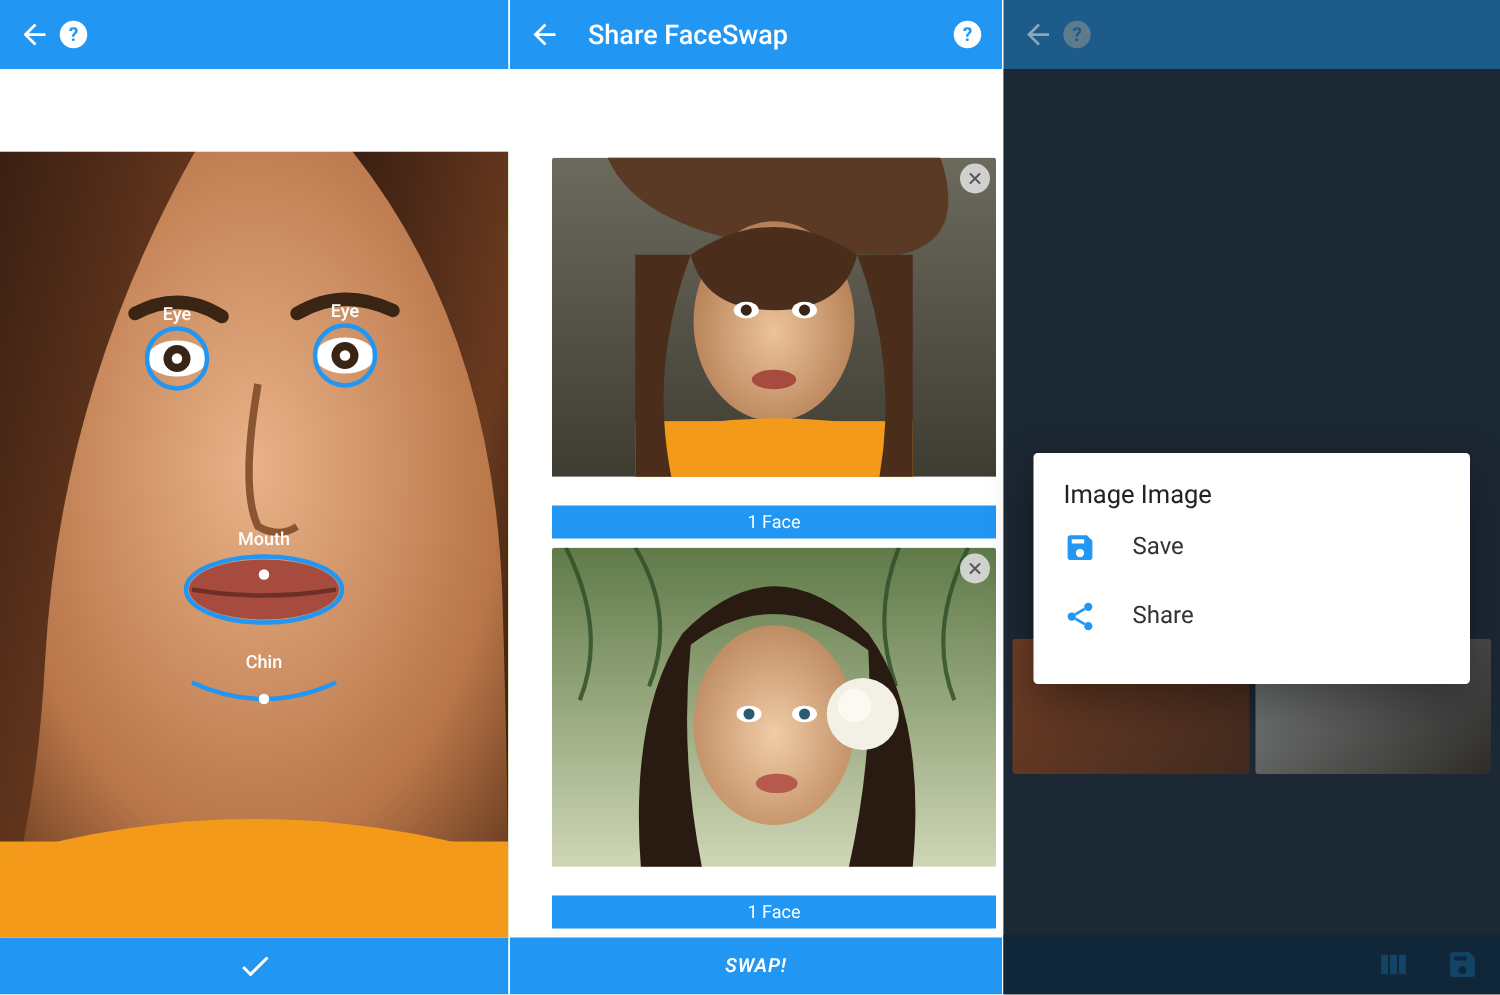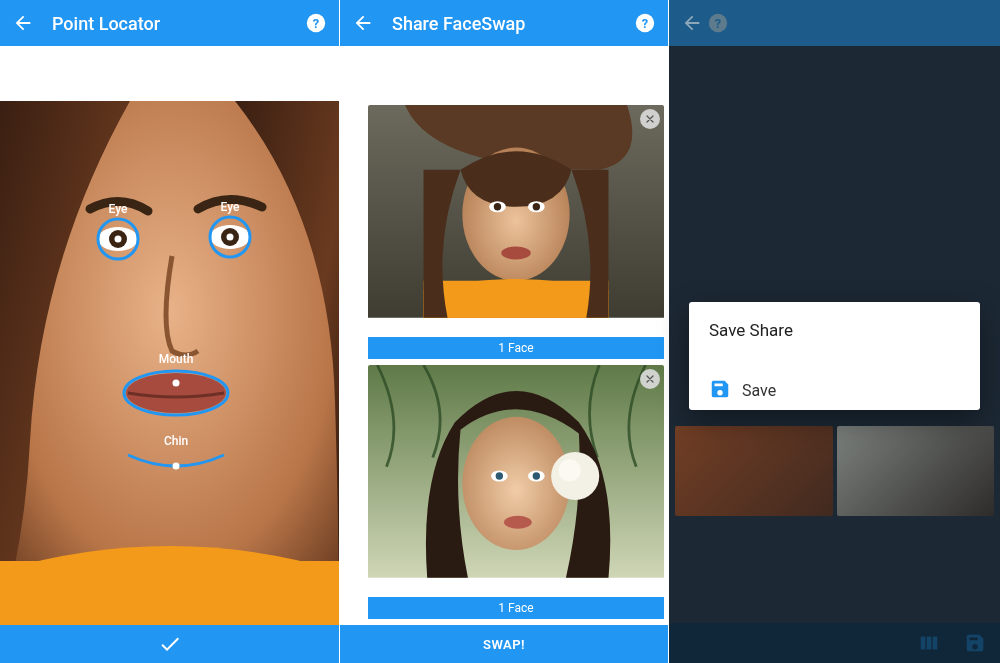--- a/index.html
+++ b/index.html
@@ -25,50 +25,49 @@
   .marker-label { fill: #fff; font-size: 12px; font-weight: 500; text-anchor: middle; }
   .confirm-bar { height: 38px; background: #2196F3; display: flex; align-items: center; justify-content: center; cursor: pointer; }
 
   
   .swap-area { flex: 1; display: flex; flex-direction: column; gap: 6px; padding: 4px 0 0 0; background: #fff; }
   .card { position: relative; flex: 1; display: flex; flex-direction: column; margin: 0 4px; padding-left: 24px; }
   .card .img { flex: 1; position: relative; overflow: hidden; border-radius: 2px 2px 0 0; }
   .card .img svg { position: absolute; inset: 0; }
   .card .cap { height: 22px; background: #2196F3; color: #fff; font-size: 12px; display: flex; align-items: center; justify-content: center; }
   .card .close-x { position: absolute; top: 4px; right: 4px; width: 20px; height: 20px; border-radius: 50%; background: rgba(220,220,220,.9); display: flex; align-items: center; justify-content: center; cursor: pointer; }
-  .swap-btn { height: 38px; background: #2196F3; color: #fff; font-size: 13px; font-weight: 600; letter-spacing: .5px; display: flex; align-items: center; justify-content: center; cursor: pointer; margin: 0; }
+  .swap-btn { height: 38px; background: #2196F3; color: #fff; font-size: 13px; font-weight: 600; letter-spacing: .5px; display: flex; align-items: center; justify-content: center; cursor: pointer; margin: 0; font-style: italic; }
 
   
   .rbody { flex: 1; background: #2a3a46; position: relative; }
   .rstrip { position: absolute; left: 0; right: 0; top: 380px; height: 90px; display: flex; gap: 4px; padding: 0 6px; }
   .rstrip .thumb { flex: 1; border-radius: 2px; }
   .rstrip .thumb.t1 { background: linear-gradient(135deg,#c7622a,#6e3c21); }
   .rstrip .thumb.t2 { background: linear-gradient(135deg,#d8dacb,#4b4035); }
   .rbar { position: absolute; left: 0; right: 0; bottom: 0; height: 40px; background: #14374f; display: flex; align-items: center; justify-content: flex-end; gap: 24px; padding: 0 14px; }
   .ricon { width: 22px; height: 22px; }
   .overlay { position: absolute; inset: 0; background: rgba(10,20,30,.45); }
 
   .dialog { position: absolute; left: 20px; right: 20px; top: 256px; background: #fff; border-radius: 3px; box-shadow: 0 10px 30px rgba(0,0,0,.4); padding: 18px 20px 10px 20px; }
   .dialog-title { font-size: 17px; color: #222; margin-bottom: 14px; }
-  .dialog-row { display: flex; align-items: flex-end; gap: 11px; height: 46px; font-size: 16px; color: #333; cursor: pointer; }
+  .dialog-row { display: flex; align-items: flex-start; gap: 24px; height: 46px; font-size: 16px; color: #333; cursor: pointer; }
   .dialog-row .dicon { width: 22px; height: 22px; color: #2196F3; }
 </style>
 </head>
 <body>
 
 <div class="app">
 
   <div class="pane pane-left">
     <div class="topbar">
       <div class="back">
         <svg viewBox="0 0 24 24" width="22" height="22">
             <path fill="#fff" d="M20 11H7.8l5.6-5.6L12 4l-8 8 8 8 1.4-1.4L7.8 13H20z"></path>
           </svg>
       </div>
-      <div class="title">Point Locator</div>
       <div class="help">
         <svg viewBox="0 0 24 24" width="22" height="22">
             <circle cx="12" cy="12" r="10" fill="#fff"></circle>
             <text x="12" y="17" text-anchor="middle" font-size="14" font-weight="700" fill="#2196F3">?</text>
           </svg>
       </div>
     </div>
     <div class="whitebar"></div>
     <div class="locator-wrap">
       <svg viewBox="0 0 339 524" preserveAspectRatio="xMidYMid slice">
@@ -256,24 +255,33 @@
             <rect x="9.5" y="5" width="5" height="14" fill="#1b6ba3"></rect>
             <rect x="16" y="5" width="5" height="14" fill="#1b6ba3"></rect>
           </svg>
         <svg class="ricon" viewBox="0 0 24 24">
             <path fill="#1b6ba3" d="M17 3H5a2 2 0 0 0-2 2v14a2 2 0 0 0 2 2h14a2 2 0 0 0 2-2V7l-4-4zM12 19a3 3 0 1 1 0-6 3 3 0 0 1 0 6zm3-10H6V6h9v3z"></path>
           </svg>
       </div>
       <div class="overlay"></div>
 
       <div class="dialog">
-        <div class="dialog-title">Save Share</div>
+        <div class="dialog-title">Image Image</div>
         <div class="dialog-row">
           <svg class="dicon" viewBox="0 0 24 24">
               <path fill="currentColor" d="M17 3H5a2 2 0 0 0-2 2v14a2 2 0 0 0 2 2h14a2 2 0 0 0 2-2V7l-4-4zM12 19a3 3 0 1 1 0-6 3 3 0 0 1 0 6zm3-10H6V6h9v3z"></path>
             </svg>
           <span>Save</span>
         </div>
+        <div class="dialog-row">
+          <svg class="dicon" viewBox="0 0 24 24">
+              <circle cx="18" cy="5" r="3" fill="currentColor"></circle>
+              <circle cx="6" cy="12" r="3" fill="currentColor"></circle>
+              <circle cx="18" cy="19" r="3" fill="currentColor"></circle>
+              <path d="M8.6 13.5 15.4 17.5M15.4 6.5 8.6 10.5" stroke="currentColor" stroke-width="2"></path>
+            </svg>
+          <span>Share</span>
+        </div>
       </div>
     </div>
   </div>
 
 </div>
 
 </body></html>

